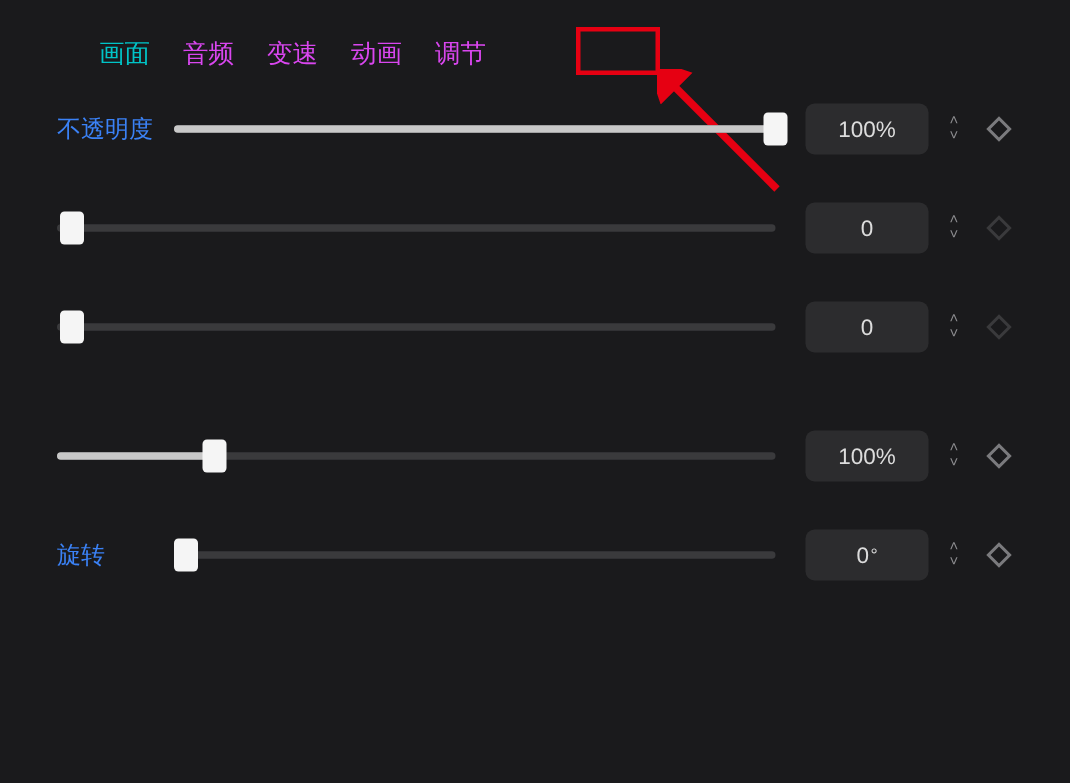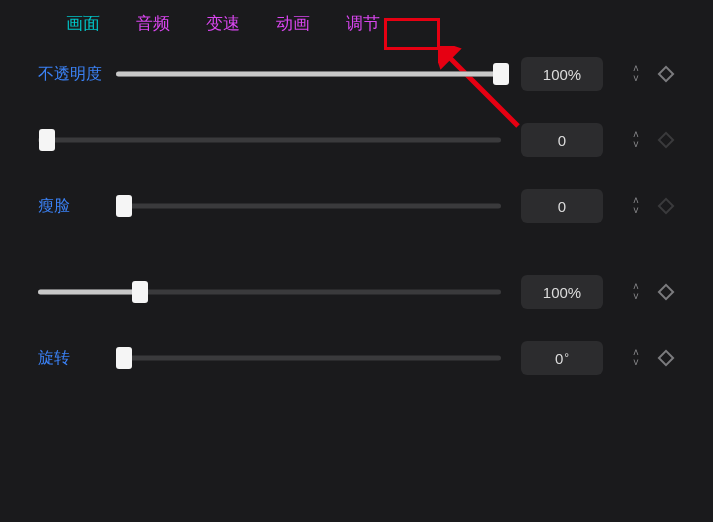--- a/index.html
+++ b/index.html
@@ -1,20 +1,20 @@
 <!DOCTYPE html>
 <html><head>
 <meta charset="utf-8">
 <style>
   * { box-sizing: border-box; margin: 0; padding: 0; font-family: "Microsoft YaHei", "PingFang SC", sans-serif; }
   body { background: #1a1a1c; width: 713px; height: 522px; overflow: hidden; color: #e8e8e8; }
   .root { padding: 0; position: relative; }
 
   
-  .top-tabs { display: flex; gap: 36px; padding: 12px 0 22px 66px; font-size: 17px; }
+  .top-tabs { display: flex; gap: 22px; padding: 24px 0 22px 66px; font-size: 17px; }
   .top-tab { color: #d946ef; cursor: pointer; }
   .top-tab.active { color: #00c4c7; }
   .highlight-box { position: absolute; left: 384px; top: 18px; width: 56px; height: 32px; border: 3px solid #e60012; pointer-events: none; }
   .arrow-svg { position: absolute; left: 438px; top: 46px; pointer-events: none; }
 
   
   .sub-tabs { display: flex; margin: 6px 38px 34px 38px; background: #2b2b2d; border-radius: 6px; height: 42px; }
   .sub-tab { flex: 1; display: flex; align-items: center; justify-content: center; font-size: 17px; color: #8a8a8d; border-radius: 6px; cursor: pointer; }
   .sub-tab.active { background: #3b3b3d; color: #f0f0f0; }
 
@@ -22,21 +22,21 @@
   .props { padding: 0 38px; }
   .prop-row { display: flex; align-items: center; margin-bottom: 32px; }
   .prop-row.gap-after { margin-bottom: 52px; }
   .prop-label { width: 78px; font-size: 16px; color: #3b82f6; flex-shrink: 0; }
 
   .slider-wrap { flex: 1; margin-right: 20px; position: relative; height: 16px; display:flex; align-items:center; }
   .slider-track { position: absolute; left:0; right:0; top: 50%; transform: translateY(-50%); height: 5px; background: #3a3a3c; border-radius: 3px; }
   .slider-fill { position: absolute; left:0; top: 50%; transform: translateY(-50%); height: 5px; background: #c8c8c8; border-radius: 3px; }
   .slider-thumb { position: absolute; top: 50%; transform: translate(-50%, -50%); width: 16px; height: 22px; background: #f5f5f5; border-radius: 3px; }
 
-  .value-box { width: 82px; height: 34px; background: #2c2c2e; border-radius: 6px; display:flex; align-items:center; justify-content:center; font-size: 15px; color: #dcdcdc; margin-right: 22px; }
+  .value-box { width: 82px; height: 34px; background: #2c2c2e; border-radius: 6px; display:flex; align-items:center; justify-content:center; font-size: 15px; color: #dcdcdc; margin-right: 6px; }
   .stepper { width: 22px; height: 34px; display:flex; flex-direction:column; justify-content:center; gap:2px; margin-right: 10px; color:#8c8c8f; }
   .stepper span { font-size: 10px; line-height: 8px; text-align:center; cursor:pointer; }
 
   .keyframe { width: 18px; height: 18px; display:flex; align-items:center; justify-content:center; }
   .kf-diamond { width: 12px; height: 12px; border: 2px solid #7b7b7e; transform: rotate(45deg); }
   .kf-diamond.dim { border-color: #3a3a3c; }
 
   .value-box .deg { font-size: 12px; vertical-align: super; margin-left:1px; }
 </style>
 </head>
@@ -91,21 +91,20 @@
       <div class="stepper">
           <span>˄</span>
           <span>˅</span>
         </div>
       <div class="keyframe">
           <div class="kf-diamond dim"></div>
         </div>
     </div>
 
     <div class="prop-row gap-after">
-      <div class="prop-label">瘦脸</div>
       <div class="slider-wrap">
         <div class="slider-track"></div>
         <div class="slider-fill" style="width:0%"></div>
         <div class="slider-thumb" style="left:2%"></div>
       </div>
       <div class="value-box">0</div>
       <div class="stepper">
           <span>˄</span>
           <span>˅</span>
         </div>

